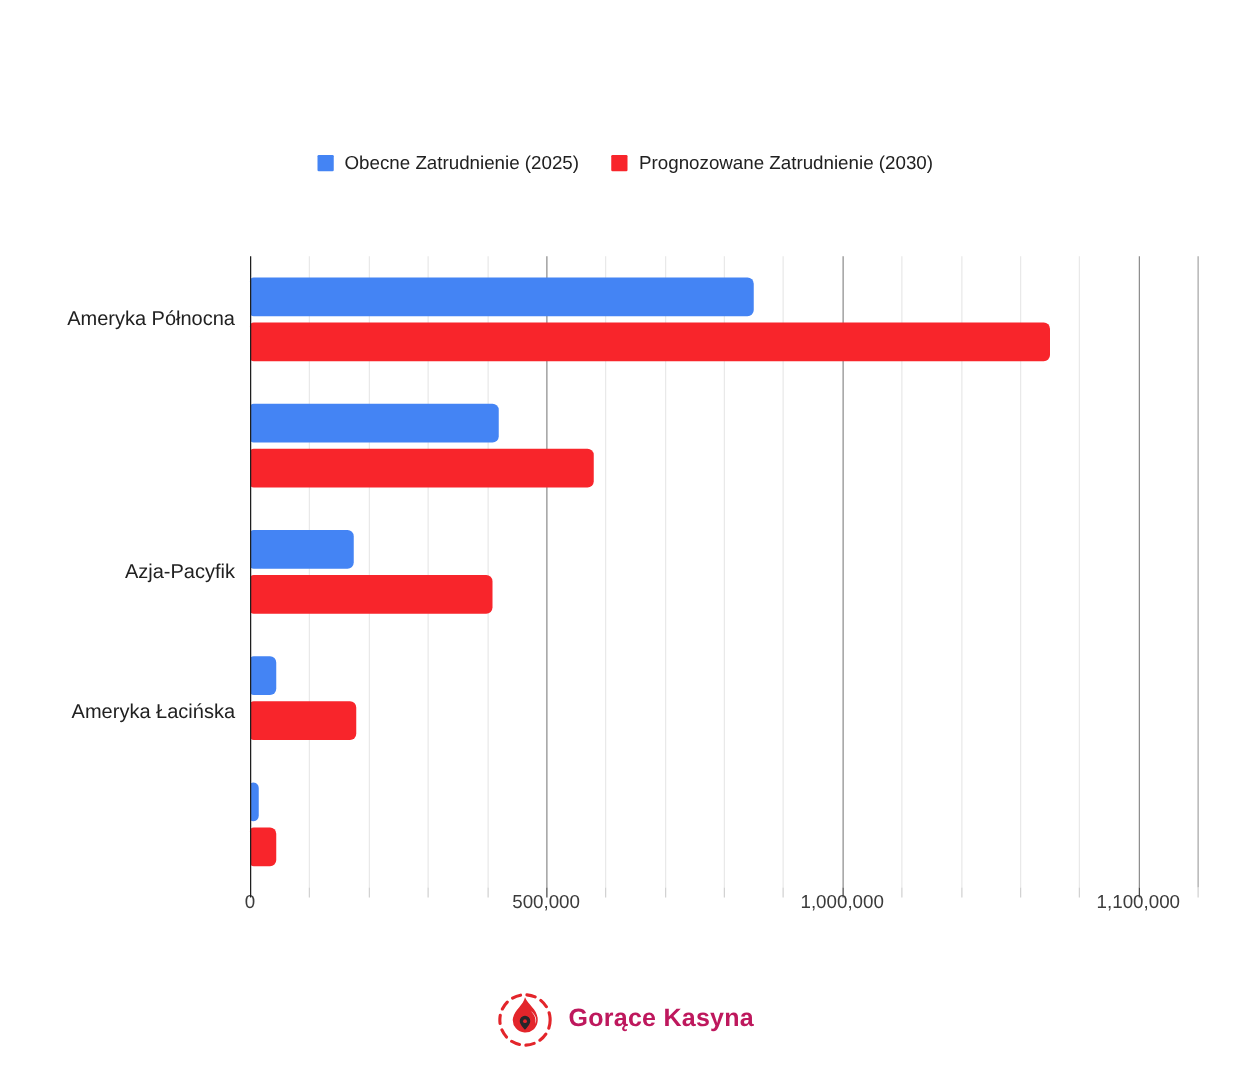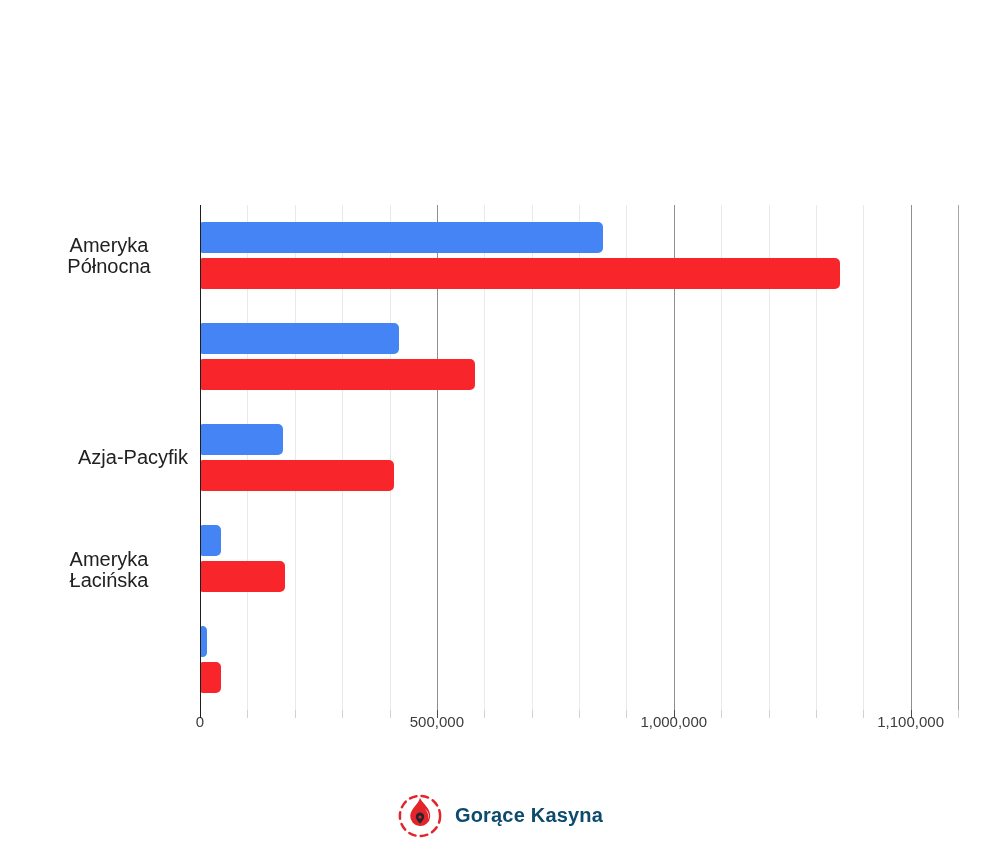--- a/index.html
+++ b/index.html
@@ -84,22 +84,22 @@
     left: 30px; top: 205px;
     width: 158px; height: 505px;
   }
   .cat-label {
     position: absolute;
     right: 0;
     width: 158px; height: 101px;
     display: flex;
     align-items: center;
     justify-content: flex-end;
-    text-align: center;
-    font-size: 20px;
+    text-align: right;
+    font-size: 16px;
     line-height: 21px;
     color: #212121;
   }
 
   .x-labels {
     position: absolute;
     left: 200px; top: 713px;
     width: 758px; height: 24px;
   }
   .x-label {
@@ -114,30 +114,40 @@
     position: absolute;
     left: 0; right: 0; top: 792px;
     display: flex;
     justify-content: center;
     align-items: center;
     gap: 12px;
   }
   .brand-name {
     font-size: 20px;
     font-weight: 700;
-    color: #0c4a6e;
+    color: #be185d;
     letter-spacing: 0.2px;
   }
 </style>
 </head>
 <body>
 
 <div class="page">
 
 
+  <div class="legend">
+    <div class="legend-item">
+      <span class="legend-swatch" style="background: rgb(68, 132, 244);"></span>
+      <span class="legend-label">Obecne Zatrudnienie (2025)</span>
+    </div>
+    <div class="legend-item">
+      <span class="legend-swatch" style="background: rgb(248, 37, 43);"></span>
+      <span class="legend-label">Prognozowane Zatrudnienie (2030)</span>
+    </div>
+  </div>
 
   <div class="plot">
     <div class="axis-line"></div>
   <div class="gridline minor" style="left: 6.25%;"></div>
       <div class="tick minor" style="left: 6.25%;"></div>
       <div class="gridline minor" style="left: 12.5%;"></div>
       <div class="tick minor" style="left: 12.5%;"></div>
       <div class="gridline minor" style="left: 18.75%;"></div>
       <div class="tick minor" style="left: 18.75%;"></div>
       <div class="gridline minor" style="left: 25%;"></div>

